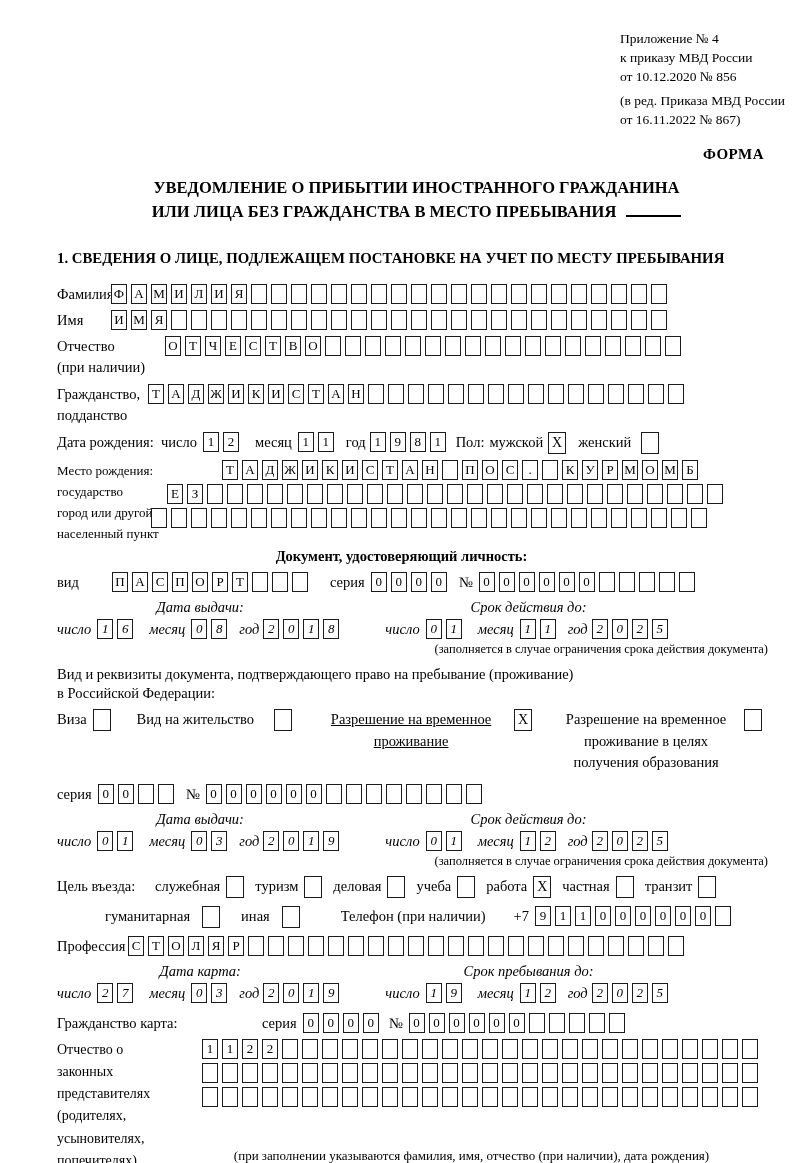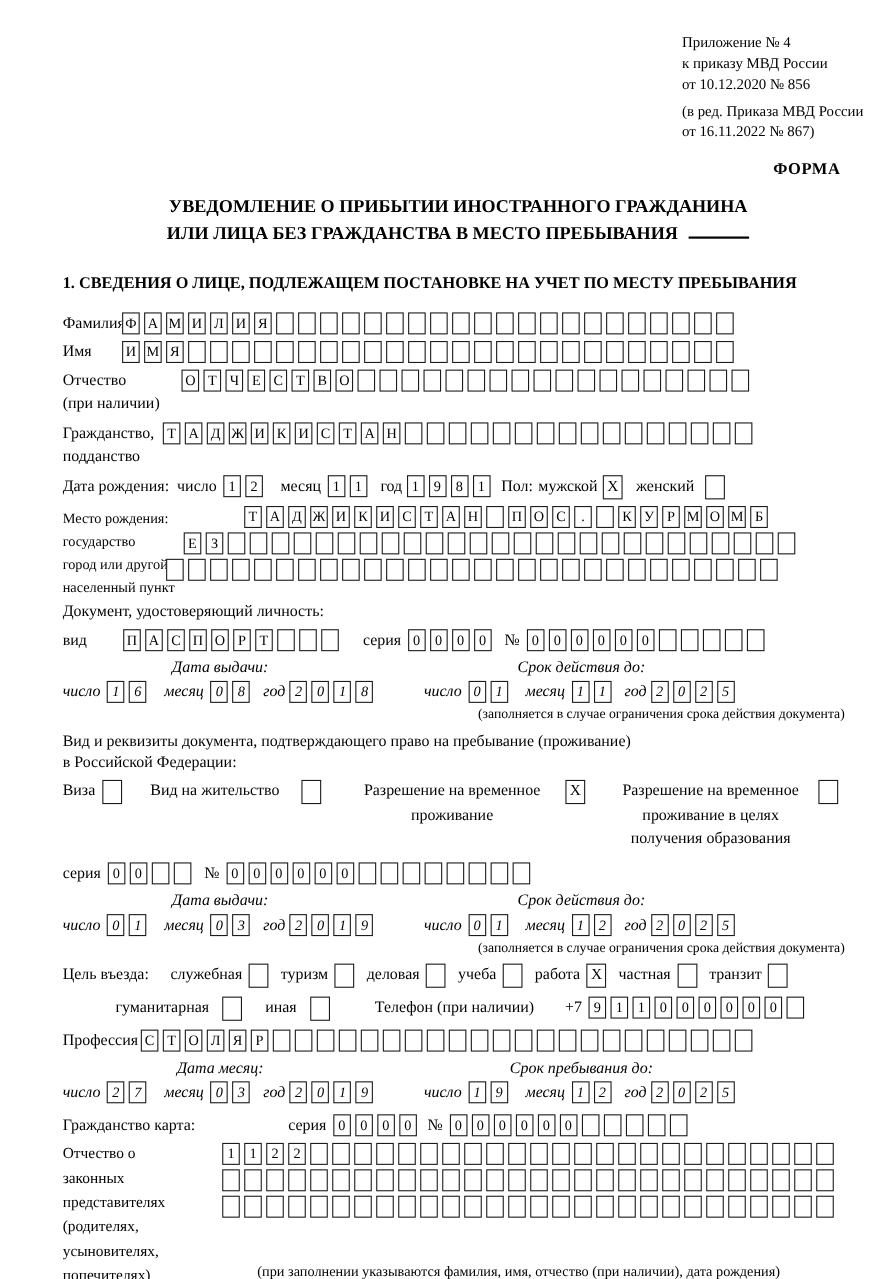--- a/index.html
+++ b/index.html
@@ -29,21 +29,21 @@
 
   
   .twocol{display:flex;align-items:flex-start;margin-bottom:4px;}
   .col-labels{flex:none;line-height:1.62;}
   .bp-labels{width:110px;font-size:13px;}
   .rep-labels{width:145px;font-size:14px;line-height:1.58;}
   .col-rows .cells{display:flex;margin-bottom:4px;}
   .indent55{margin-left:55px;}
   .neg16{margin-left:-16px;}
 
-  .docheading{font-weight:normal;margin:3px 30px 7px 0;}
+  .docheading{text-align:center;font-weight:bold;margin:3px 30px 7px 0;}
 
   
   .dpair{display:flex;align-items:flex-start;margin-top:7px;font-style:italic;}
   .dgroup{flex:none;display:flex;flex-direction:column;}
   .dgroup .dheading{text-align:center;margin-bottom:3px;}
   .dgroup.right{margin-left:42px;}
   .dline{display:flex;align-items:flex-start;}
   .dnote{text-align:right;font-size:12.5px;margin:3px 8px 7px 0;}
 
   .intro{margin:9px 0 2px;}
@@ -431,21 +431,21 @@
   <div class="dnote">(заполняется в случае ограничения срока действия документа)</div>
 
   <div class="intro">Вид и реквизиты документа, подтверждающего право на пребывание (проживание)</div>
   <div class="intro2">в Российской Федерации:</div>
 
   <div class="optrow">
     <span class="popt">Виза</span>
     <span class="checkbox"></span>
     <span class="popt gap26">Вид на жительство</span>
     <span class="checkbox gap14"></span>
-    <span class="optml gap26" style="width:186px;">Разрешение на временное проживание</span>
+    <span class="optml gap26" style="width:186px;text-decoration:underline;">Разрешение на временное проживание</span>
     <span class="checkbox gap10">X</span>
     <span class="optml gap26" style="width:176px;">Разрешение на временное проживание в целях получения образования</span>
     <span class="checkbox gap10"></span>
   </div>
 
   <div class="row">
     <span class="dl0">серия</span>
     <span class="cells">
         <span class="cell">0</span>
         <span class="cell">0</span>
@@ -605,21 +605,21 @@
         <span class="cell"></span>
         <span class="cell"></span>
         <span class="cell"></span>
         <span class="cell"></span>
         <span class="cell"></span>
       </span>
   </div>
 
   <div class="dpair">
     <div class="dgroup">
-      <div class="dheading">Дата месяц:</div>
+      <div class="dheading">Дата карта:</div>
       <div class="dline">
         <span class="dl0">число</span>
         <span class="cells">
             <span class="cell">2</span>
             <span class="cell">7</span>
           </span>
         <span class="dl">месяц</span>
         <span class="cells">
             <span class="cell">0</span>
             <span class="cell">3</span>

